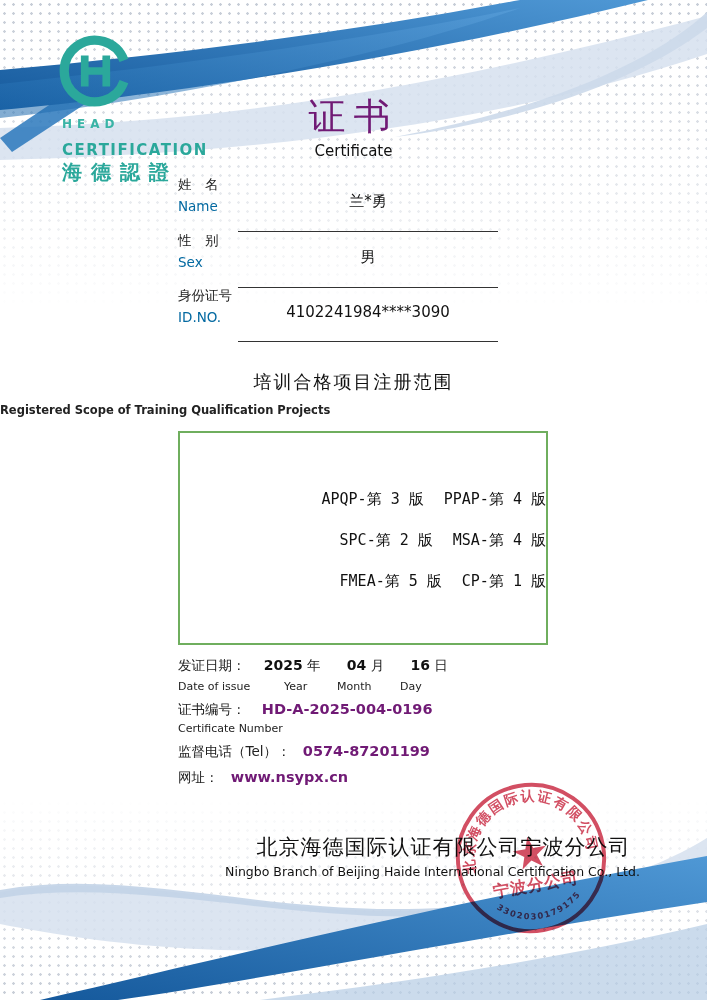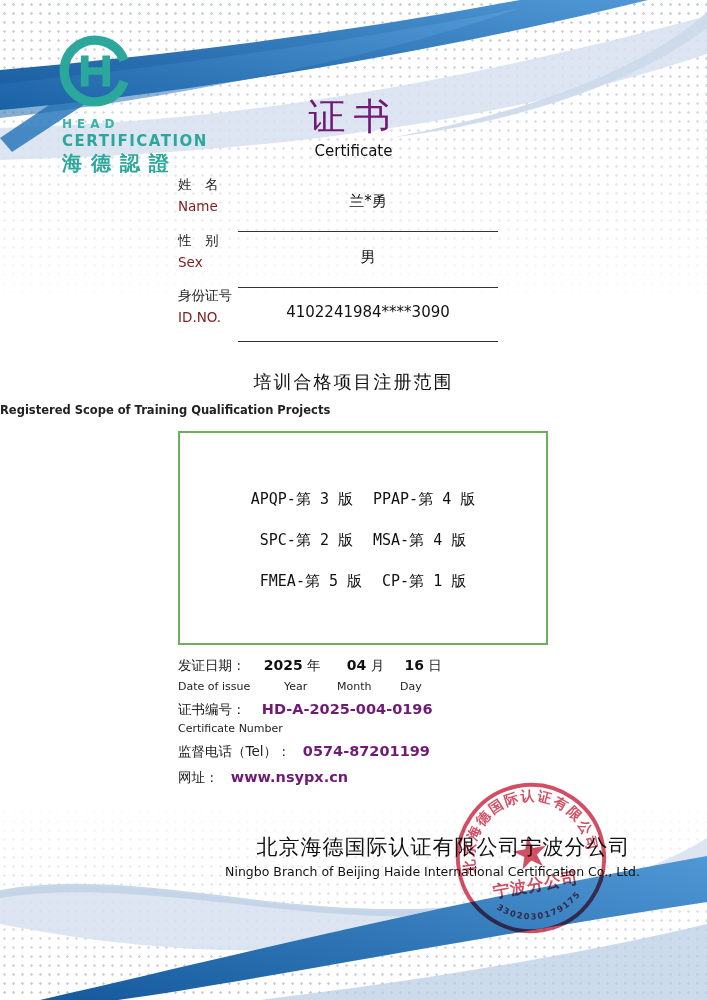--- a/index.html
+++ b/index.html
@@ -15,38 +15,38 @@
   .dots-bottom::after{content:"";position:absolute;inset:0;
         background:linear-gradient(to top,rgba(255,255,255,0) 0%,rgba(255,255,255,.6) 60%,#ffffff 95%);}
   .deco{position:absolute;left:0;width:707px;pointer-events:none;}
   .deco-top{top:0;height:280px;}
   .deco-bottom{bottom:0;height:260px;}
   
   .logo{position:absolute;left:56px;top:32px;display:flex;align-items:flex-start;flex-direction:column;}
   .logo-mark{width:78px;height:78px;}
   .logo-text{margin-left:6px;margin-top:8px;line-height:1.05;}
   .logo-head{font-size:12px;font-weight:bold;letter-spacing:5px;color:#3ab4a6;}
-  .logo-cert{font-size:15px;font-weight:bold;letter-spacing:1.5px;color:#2ba89b;margin-top:3px;}
+  .logo-cert{font-size:15px;font-weight:bold;letter-spacing:1.5px;color:#2ba89b;margin-top:12px;}
   .logo-cn{font-size:20px;font-weight:bold;letter-spacing:9px;color:#2ba89b;margin-top:4px;
            font-family:"DejaVu Serif","Liberation Serif",serif;}
   
   .title-zh{position:absolute;top:92px;left:0;width:100%;text-align:center;font-size:37px;letter-spacing:8px;
             font-family:Liberation Serif, serif;color:#701a75;}
   .title-en{position:absolute;top:142px;left:0;width:100%;text-align:center;font-size:15px;color:#111;}
   
   .f-zh{position:absolute;left:178px;font-size:13.5px;color:#222;}
-  .f-en{position:absolute;left:178px;font-size:13.5px;color:#7f1d1d;}
+  .f-en{position:absolute;left:178px;font-size:13.5px;color:#0369a1;}
   .f-val{position:absolute;left:238px;width:260px;text-align:center;font-size:15px;color:#111;
          border-bottom:1.5px solid #333;padding-bottom:20px;}
   
   .scope-zh{position:absolute;top:370px;left:0;width:100%;text-align:center;font-size:18px;letter-spacing:2px;
             color:#111;font-family:"DejaVu Serif","Liberation Serif",serif;}
   .scope-en{position:absolute;top:403px;left:0;width:100%;font-size:11.5px;font-weight:bold;color:#222;}
   .scope-box{position:absolute;left:178px;top:431px;width:366px;height:206px;border:2px solid #6fae5e;
-             display:flex;flex-direction:column;justify-content:center;align-items:center;gap:22px;padding-top:4px;}
+             display:flex;flex-direction:column;justify-content:center;align-items:flex-end;gap:22px;padding-top:4px;}
   .scope-line{display:flex;gap:20px;font-family:"DejaVu Sans Mono","Liberation Mono",monospace;
               font-size:15px;color:#111;}
   
   .row{position:absolute;left:178px;font-size:13.5px;color:#222;white-space:nowrap;}
   .row b{font-weight:600;color:#701a75;}
   .sub{position:absolute;left:178px;font-size:11px;color:#222;}
   .sub-col{position:absolute;font-size:11px;color:#222;}
   .num{font-weight:600;font-size:14px;color:#111;}
   
   .comp-zh{position:absolute;top:833px;left:180px;width:527px;text-align:center;font-size:21px;letter-spacing:1px;
@@ -132,21 +132,21 @@
       <span>CP-第 1 版</span>
     </div>
   </div>
 
   <div class="row" style="top:657px">
     <span>发证日期：</span>
     <span class="num" style="margin-left:14px">2025</span>
     <span>年</span>
     <span class="num" style="margin-left:22px">04</span>
     <span>月</span>
-    <span class="num" style="margin-left:16px">16</span>
+    <span class="num" style="margin-left:22px">16</span>
     <span>日</span>
   </div>
   <div class="sub" style="top:680px">Date of issue</div>
   <div class="sub-col" style="top:680px;left:284px">Year</div>
   <div class="sub-col" style="top:680px;left:337px">Month</div>
   <div class="sub-col" style="top:680px;left:400px">Day</div>
 
   <div class="row" style="top:701px">
     <span>证书编号：</span>
     <b style="margin-left:12px;font-size:14.5px">HD-A-2025-004-0196</b>

